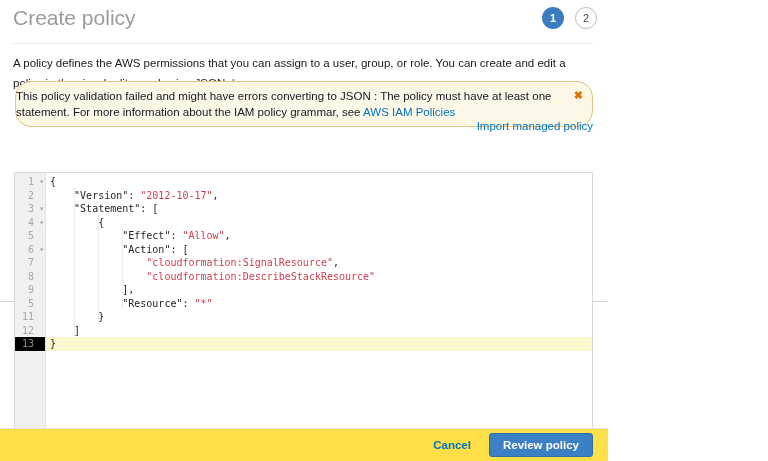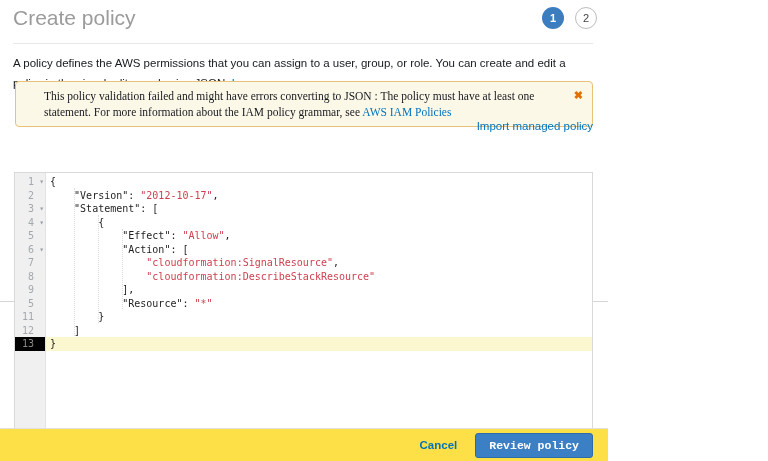--- a/index.html
+++ b/index.html
@@ -15,22 +15,22 @@
   .step-current { background:#3b7dbf; color:#fff; }
   .step-next { background:#fff; color:#444; border:1px solid #bdbdbd; font-weight:400; }
   .header-divider { position:absolute; left:13px; right:15px; top:43px; height:1px; background:#e7e7e7; }
 
   
   .intro { position:absolute; left:13px; right:15px; top:53px; font-size:11.5px; color:#16191f; line-height:20px; }
   a.link { color:#0073bb; text-decoration:none; cursor:pointer; }
 
   
   .banner { position:absolute; left:15px; right:15px; top:81px; height:46px; background:#fcf8e8;
-            border:1px solid #e8c27a; border-radius:4px; padding:6px 26px 6px 28px;
-            font-size:11.5px; color:#16191f; line-height:16px;font-family:Liberation Serif, serif; }
+            border:1px solid #e8c27a; border-radius:16px; padding:6px 26px 6px 0;
+            font-size:11.5px; color:#16191f; line-height:16px; }
   .banner-close { position:absolute; right:9px; top:5px; color:#e17000; font-weight:700; font-size:11px; cursor:pointer; }
 
   
   .tabbar { position:absolute; left:0; right:0; top:139px; height:24px; border-bottom:1px solid #d5d5d5; }
   .tab { position:absolute; top:0; height:24px; display:flex; align-items:center; justify-content:center;
          font-size:11px; font-weight:700; cursor:pointer; }
   .tab-visual { left:15px; width:65px; background:#ececec; border:1px solid #d5d5d5; color:#545b64; }
   .tab-json { left:85px; width:40px; background:#fff; border:1px solid #d5d5d5; border-bottom:1px solid #fff; color:#16191f; height:25px; }
   .json-annotation { position:absolute; left:82px; top:-2px; width:46px; height:28px; border:2px solid #d84a2e; pointer-events:none; }
   .import-link { position:absolute; right:15px; top:-19px; font-size:11.5px;text-align:center; }
@@ -52,21 +52,21 @@
   .indent-guide { position:absolute; width:0; border-left:1px dotted #dcdcdc; z-index:0; }
   .ig1 { left:28px; top:15px; height:162px; }
   .ig2 { left:52px; top:42px; height:108px; }
   .ig3 { left:76px; top:56px; height:80px; }
 
   
   .footer { position:absolute; left:0; right:0; top:428px; height:33px; border-top:1px solid #e0e0e0; background:#fde047;
             display:flex; align-items:center; justify-content:flex-end; padding-right:15px; }
   .cancel-link { font-size:11.5px; font-weight:700; margin-right:18px; }
   .review-btn { background:#3b7fc4; border:1px solid #2e6ca9; border-radius:3px; color:#fff; font-weight:700;
-                font-size:11.5px; padding:5px 13px; cursor:pointer; font-family:Liberation Mono, monospace; }
+                font-size:11.5px; padding:5px 13px; cursor:pointer; font-family:Liberation Sans, sans-serif; }
 </style>
 </head>
 <body>
 
 <div class="page">
 
   <div class="page-title">Create policy</div>
 
   <div class="steps">
     <div class="step-circle step-current">1</div>

